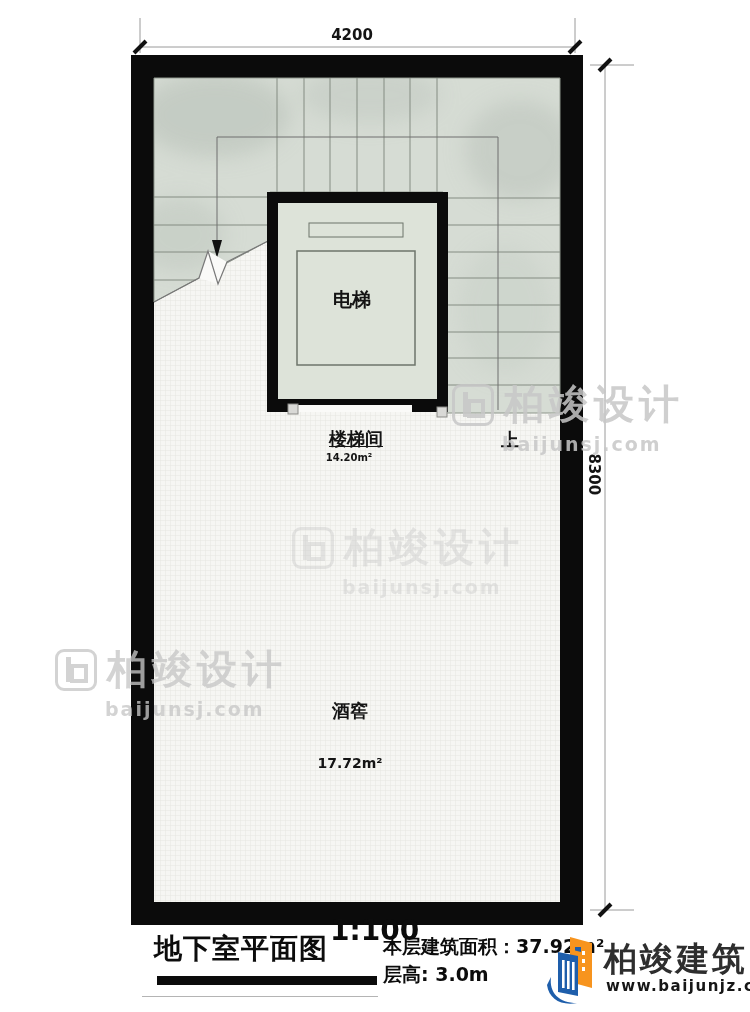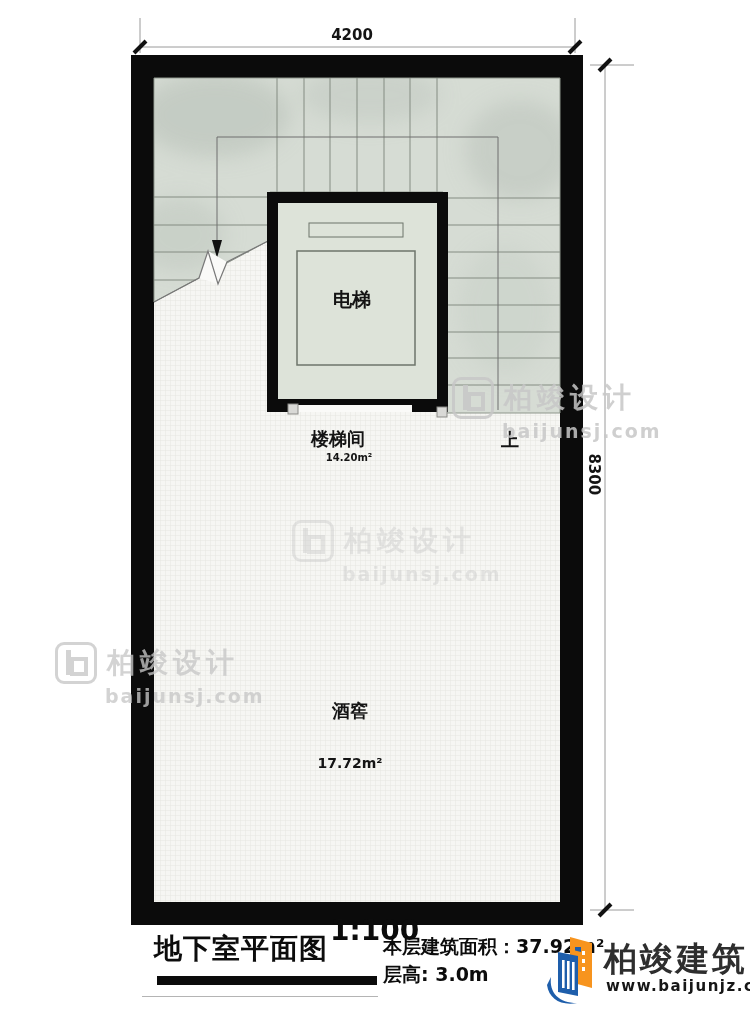--- a/index.html
+++ b/index.html
@@ -2,21 +2,21 @@
 <html><head>
 <meta charset="utf-8">
 <style>
   html,body{margin:0;padding:0;background:#ffffff;}
   .stage{position:relative;width:750px;height:1012px;background:#ffffff;overflow:hidden;
          font-family:"DejaVu Sans","Liberation Sans",sans-serif;}
   .plan-svg{position:absolute;left:0;top:0;}
   .lbl{position:absolute;color:#141414;font-weight:bold;line-height:1.1;white-space:nowrap;}
   .ctr{text-align:center;}
   #lbl-elevator{left:292px;top:289px;width:120px;font-size:19px;}
-  #lbl-stairwell{left:278px;top:429px;width:120px;font-size:18px;}
+  #lbl-stairwell{left:296px;top:429px;width:120px;font-size:18px;text-decoration:underline;}
   #lbl-stairwell-area{left:289px;top:432px;width:120px;font-size:10px;margin-top:20px;}
   #lbl-up{left:501px;top:430px;font-size:18px;}
   #lbl-cellar{left:290px;top:701px;width:120px;font-size:18px;text-align:center;}
   #lbl-cellar-area{left:290px;top:756px;width:120px;font-size:14px;}
   #dim-top{left:302px;top:27px;width:100px;font-size:15px;}
   #dim-right{left:567px;top:466px;width:54px;font-size:15px;transform:rotate(90deg);}
   
   #tb-title{left:154px;top:934px;font-size:28px;letter-spacing:1px;color:#0c0c0c;text-align:center;}
   #tb-scale{left:330px;top:916px;font-size:28px;font-weight:600;color:#0c0c0c;}
   #tb-area{left:383px;top:936px;font-size:19px;color:#0c0c0c;}
@@ -29,21 +29,21 @@
   #brand-site{left:606px;top:978px;font-size:15px;letter-spacing:1.5px;color:#161616;}
   
   .wm{position:absolute;color:#c7c7c7;font-weight:bold;white-space:nowrap;}
   .wm-right{left:452px;top:377px;opacity:0.85;}
   .wm-center{left:292px;top:520px;opacity:0.42;}
   .wm-left{left:55px;top:642px;opacity:0.78;}
   .wm-row{display:flex;align-items:center;gap:10px;}
   .wm-glyph{position:relative;width:36px;height:36px;border:3px solid;border-radius:9px;display:inline-block;flex:0 0 auto;}
   .wm-stem{position:absolute;left:8px;top:5px;width:5px;height:25px;background:currentColor;}
   .wm-bowl{position:absolute;right:6px;bottom:5px;width:10px;height:11px;border:4px solid;}
-  .wm-name{font-size:28px;letter-spacing:5px;}
+  .wm-name{font-size:40px;letter-spacing:5px;}
   .wm-site{font-size:19px;letter-spacing:2px;margin-top:1px;margin-left:50px;}
 </style>
 </head>
 <body>
 
 <div class="stage">
 
   <svg class="plan-svg" width="750" height="1012" viewBox="0 0 750 1012">
     <defs>
       <pattern id="gridpat" width="5" height="5" patternUnits="userSpaceOnUse">

